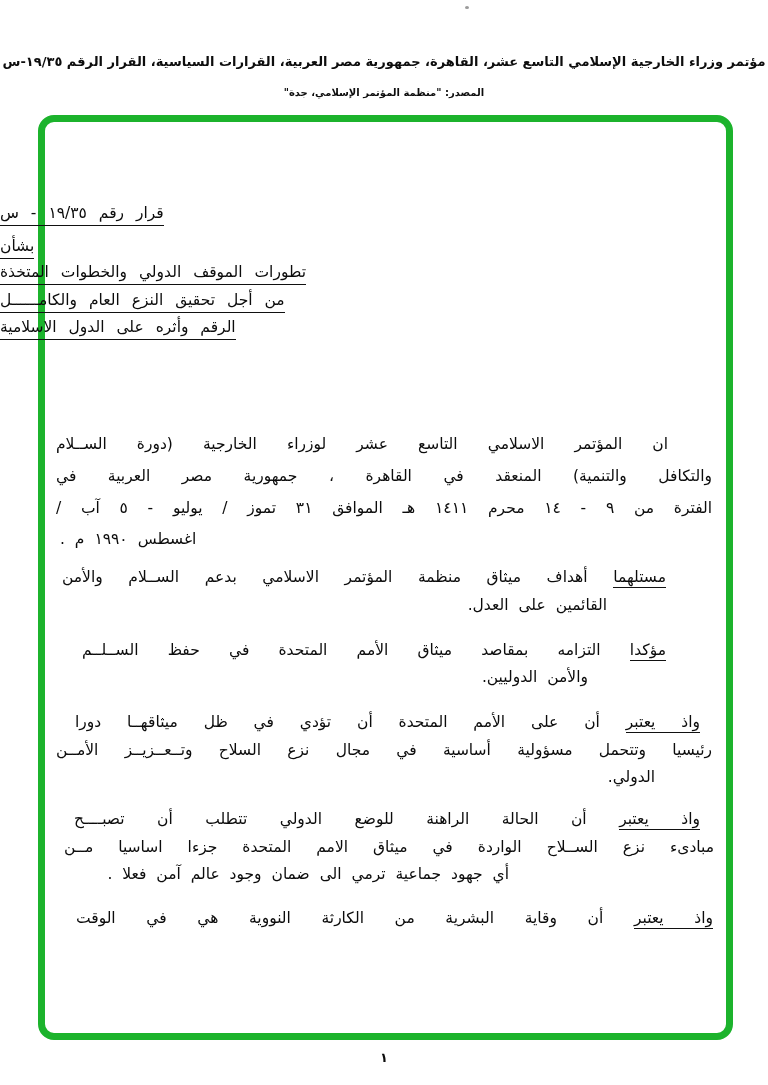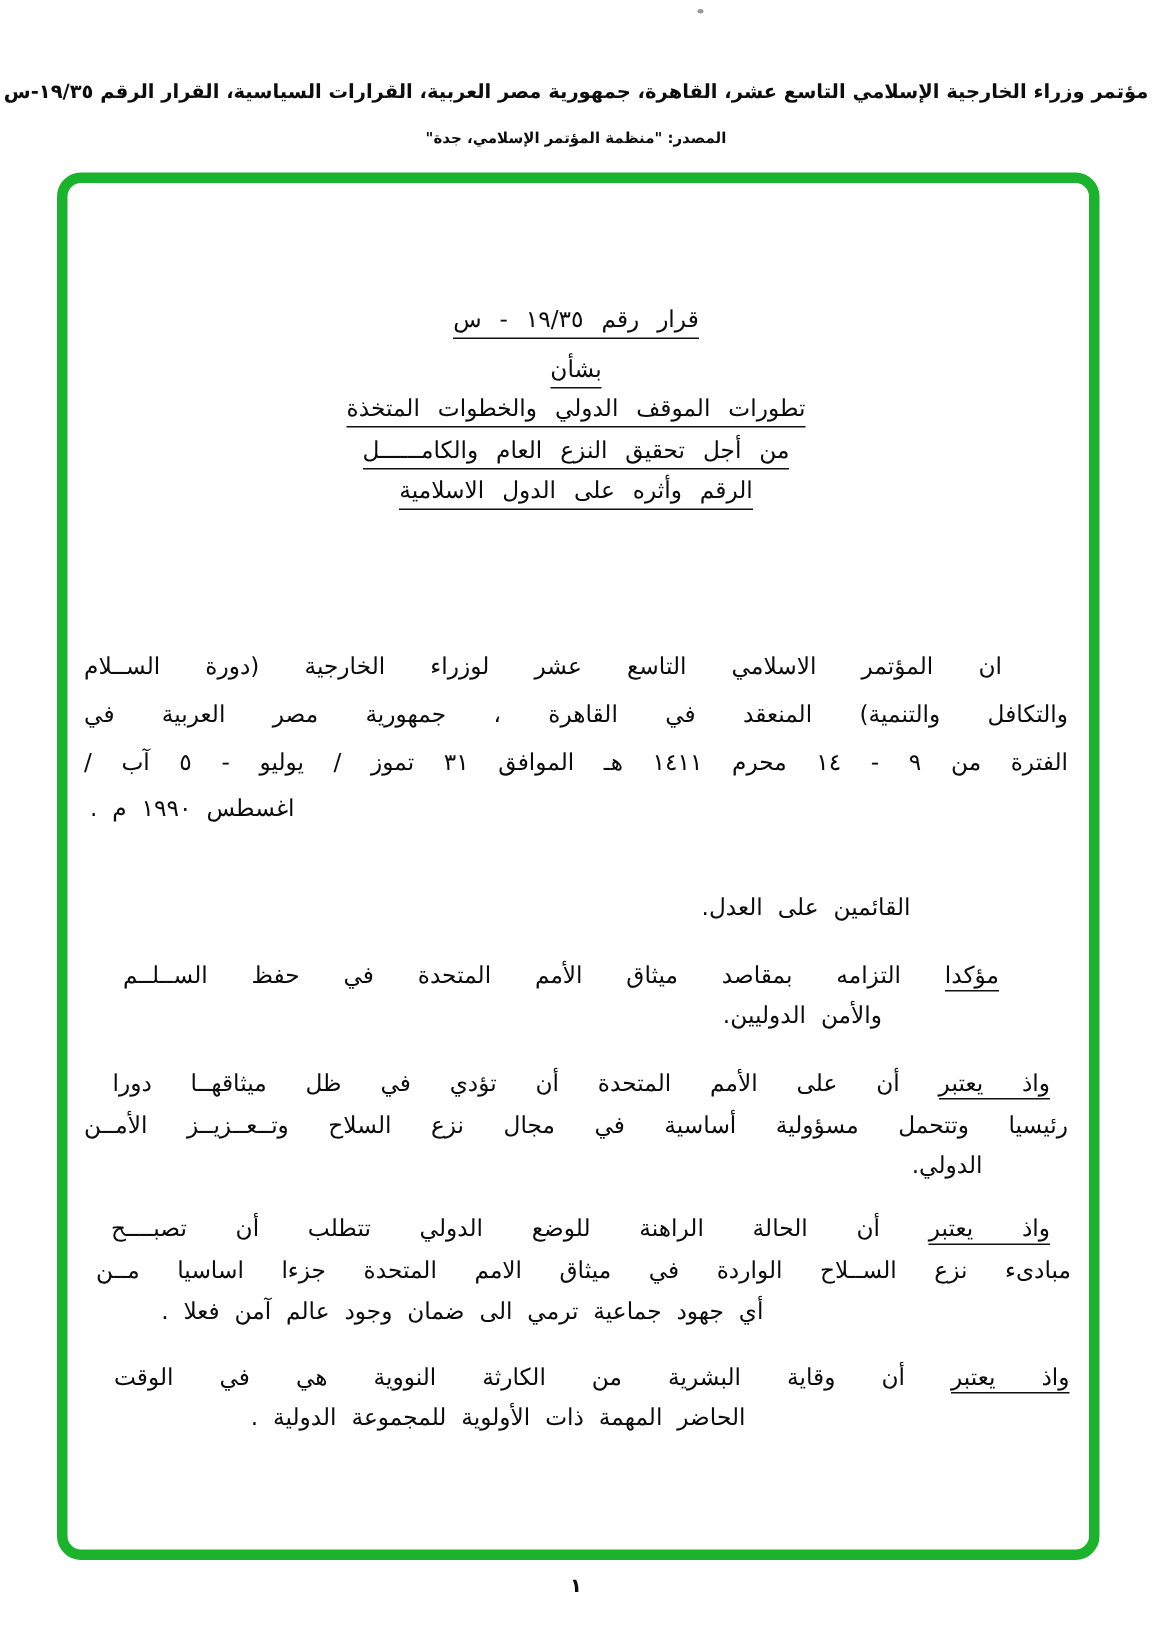--- a/index.html
+++ b/index.html
@@ -22,21 +22,21 @@
     position:absolute;top:86px;left:0;right:0;
     text-align:center;font-weight:bold;font-size:10px;line-height:14px;
     direction:rtl;color:#0d0d0d;
   }
   .frame{
     position:absolute;left:38px;top:115px;width:695px;height:925px;
     border:7px solid #1cb32c;border-radius:16px;box-sizing:border-box;
     background:transparent;
   }
   .tl{
-    position:absolute;left:0;right:0;text-align:center;
+    position:absolute;left:0;right:0;text-align:left;
     font-size:15.5px;line-height:20px;word-spacing:7px;
     direction:rtl;color:#0c0c0c;
   }
   .tl .u{border-bottom:1.5px solid #111;padding-bottom:3px;}
   .bl{
     position:absolute;
     font-size:15.5px;line-height:21px;word-spacing:5px;
     direction:rtl;white-space:nowrap;color:#0c0c0c;margin-top:36px;
   }
   .jl{
@@ -67,31 +67,31 @@
   <div class="tl" style="top:262px"><span class="u">تطورات الموقف الدولي والخطوات المتخذة</span></div>
   <div class="tl" style="top:236px"><span class="u">بشأن</span></div>
   <div class="tl" style="top:290px"><span class="u">من أجل تحقيق النزع العام والكامــــــل</span></div>
   <div class="tl" style="top:317px"><span class="u">الرقم وأثره على الدول الاسلامية</span></div>
 
   <div class="bl jl" style="top:398px;right:100px;width:612px">ان المؤتمر الاسلامي التاسع عشر لوزراء الخارجية (دورة الســلام</div>
   <div class="bl jl" style="top:430px;right:56px;width:656px">والتكافل والتنمية) المنعقد في القاهرة ، جمهورية مصر العربية في</div>
   <div class="bl jl" style="top:462px;right:56px;width:656px">الفترة من ٩ - ١٤ محرم ١٤١١ هـ الموافق ٣١ تموز / يوليو - ٥ آب /</div>
   <div class="bl" style="top:493px;left:60px">اغسطس ١٩٩٠ م .</div>
 
+  <div class="bl jl" style="top:531px;right:102px;width:604px"><span class="u">مستلهما</span> <span>أهداف ميثاق منظمة المؤتمر الاسلامي بدعم الســلام والأمن</span></div>
   <div class="bl" style="top:559px;right:161px">القائمين على العدل.</div>
 
   <div class="bl jl" style="top:604px;right:102px;width:584px"><span class="u">مؤكدا</span> <span>التزامه بمقاصد ميثاق الأمم المتحدة في حفظ الســلــم</span></div>
   <div class="bl" style="top:631px;right:180px">والأمن الدوليين.</div>
 
   <div class="bl jl" style="top:676px;right:68px;width:625px"><span class="u">واذ يعتبر</span> <span>أن على الأمم المتحدة أن تؤدي في ظل ميثاقهــا دورا</span></div>
   <div class="bl jl" style="top:704px;right:56px;width:656px">رئيسيا وتتحمل مسؤولية أساسية في مجال نزع السلاح وتــعــزيــز الأمــن</div>
   <div class="bl" style="top:731px;right:113px">الدولي.</div>
 
   <div class="bl jl" style="top:801px;right:54px;width:650px">مبادىء نزع الســلاح الواردة في ميثاق الامم المتحدة جزءا اساسيا مــن</div>
   <div class="bl jl" style="top:773px;right:68px;width:626px"><span class="u">واذ يعتبر</span> <span>أن الحالة الراهنة للوضع الدولي تتطلب أن تصبــــح</span></div>
   <div class="bl jl" style="top:872px;right:55px;width:637px"><span class="u">واذ يعتبر</span> <span>أن وقاية البشرية من الكارثة النووية هي في الوقت</span></div>
 
   <div class="bl" style="top:828px;right:259px">أي جهود جماعية ترمي الى ضمان وجود عالم آمن فعلا .</div>
-  <div class="bl" style="top:899px;right:271px">الحاضر المهمة ذات الأولوية للمجموعة الدولية .</div>
 
   <div class="pagenum">١</div>
 
 </div>
 
 </body></html>

